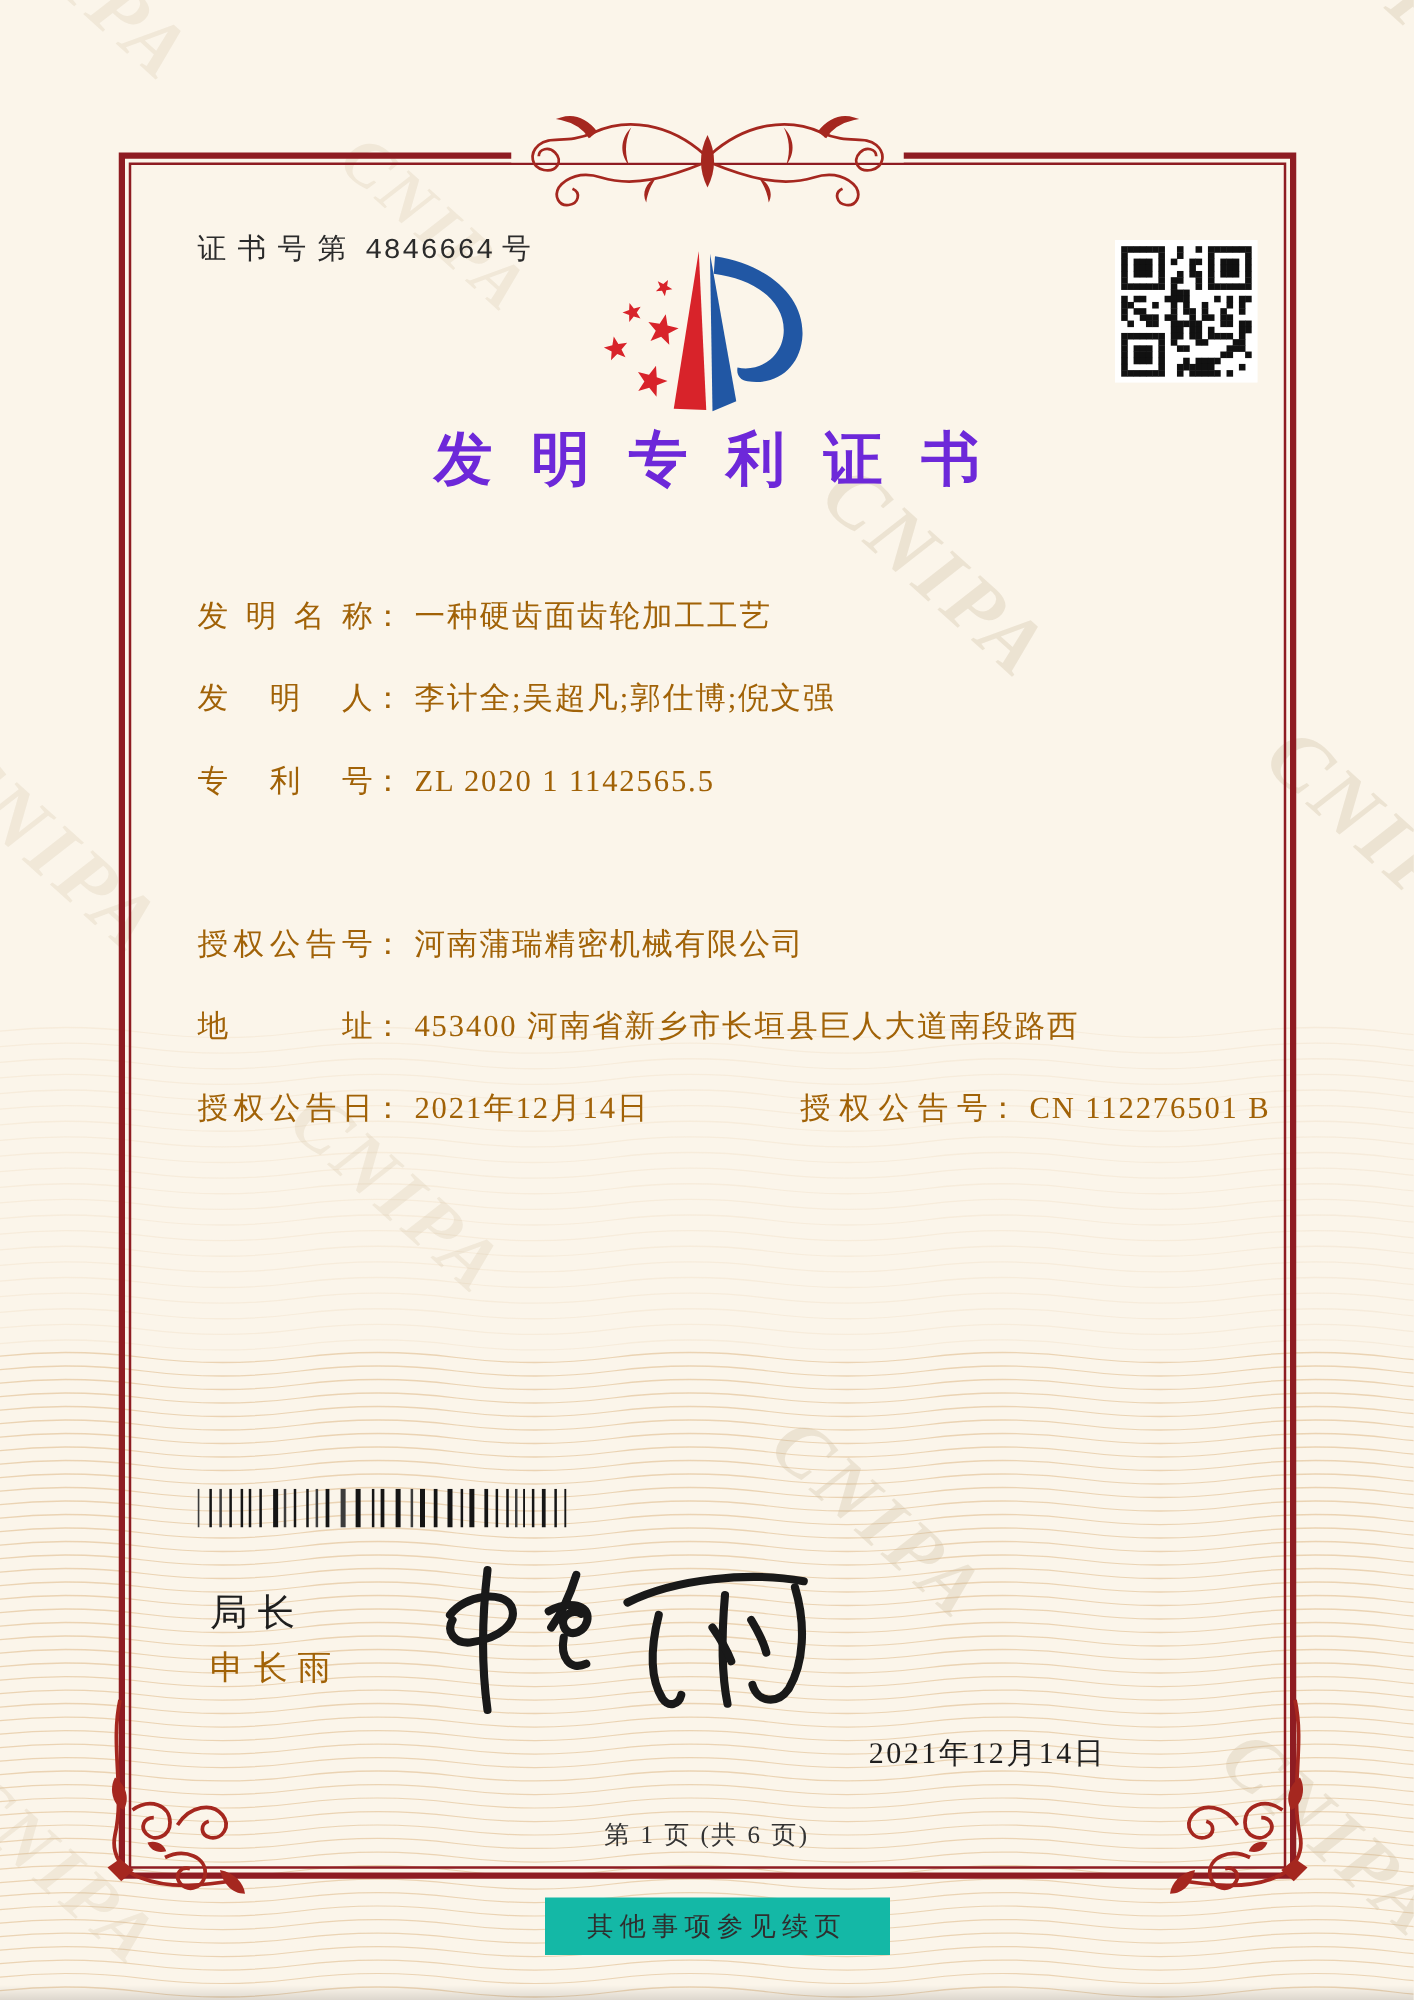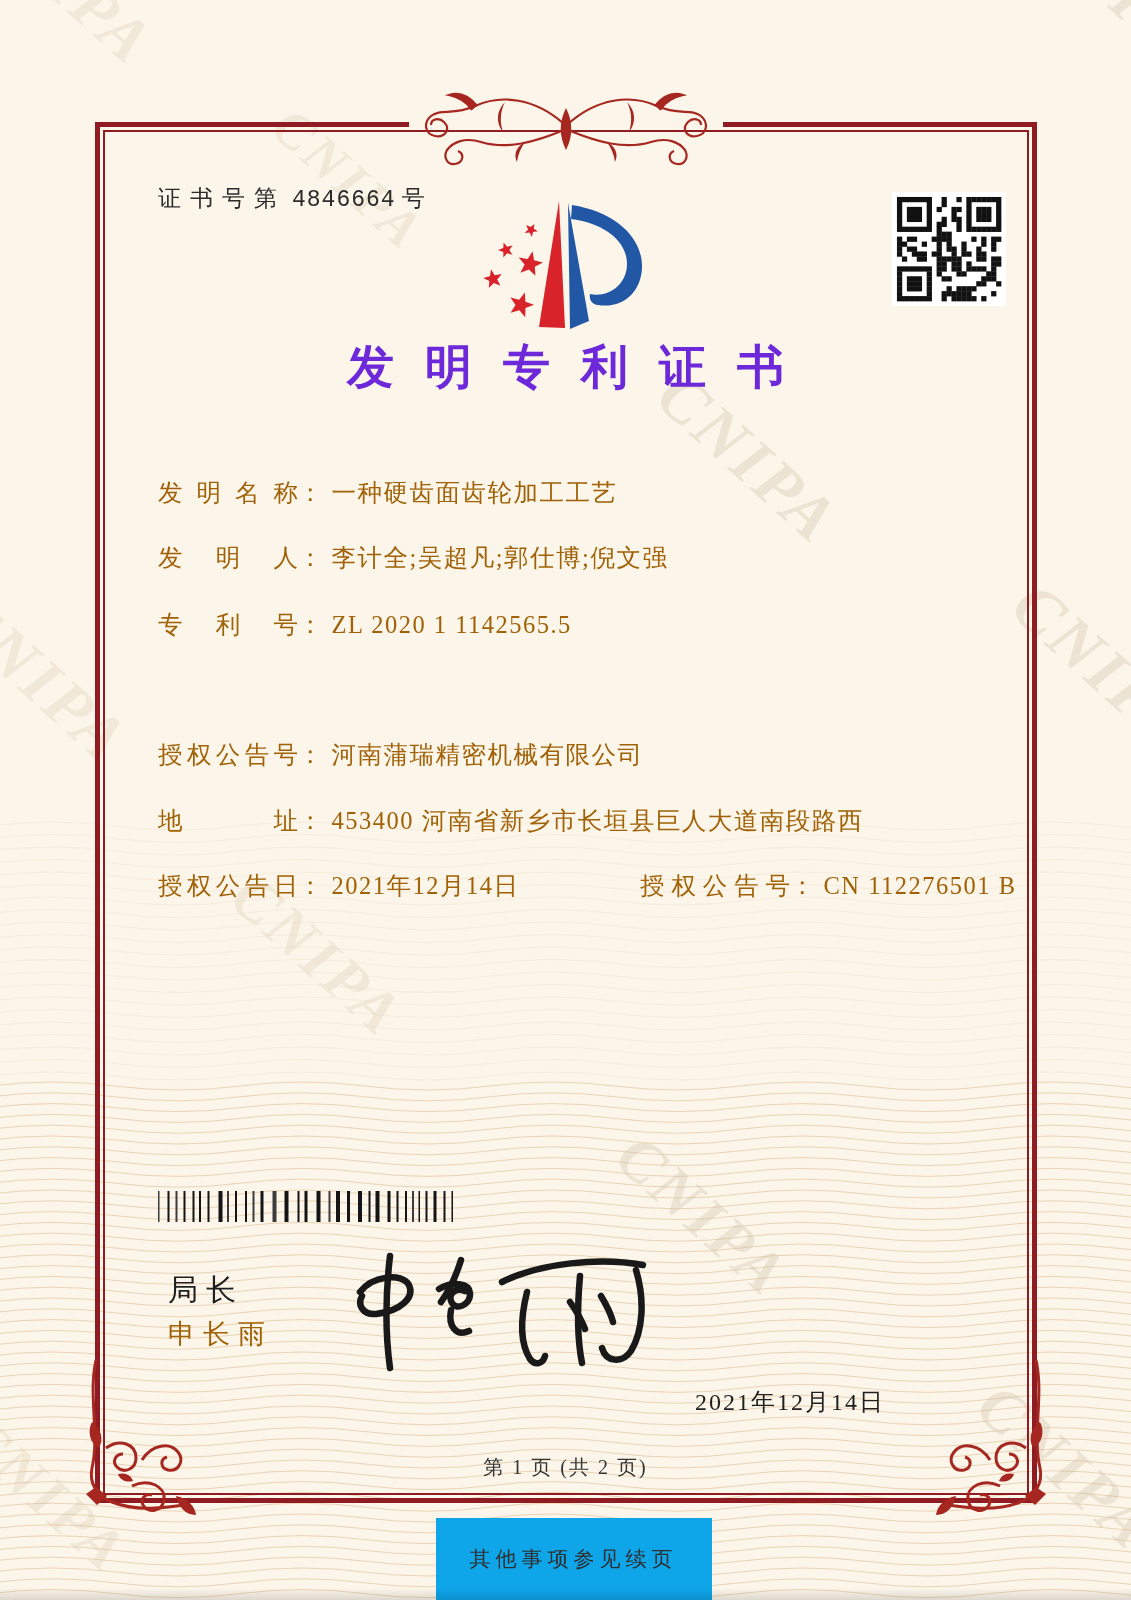--- a/index.html
+++ b/index.html
@@ -61,21 +61,21 @@
   #signer-title{position:absolute;left:168px;top:1270px;z-index:4;
     font-family:"Liberation Sans","DejaVu Sans",sans-serif;font-size:30px;letter-spacing:8px;color:#1e1e1e;}
   #signer-name{position:absolute;left:168px;top:1316px;z-index:4;
     font-family:"Liberation Sans","DejaVu Sans",sans-serif;font-size:27px;letter-spacing:8px;color:#a16207;}
   #signature{position:absolute;left:330px;top:1230px;z-index:4;}
   #issue-date{position:absolute;left:660px;top:1386px;width:260px;text-align:center;z-index:4;
     font-size:24px;letter-spacing:2px;color:#1f1f1f;}
   #page-info{position:absolute;left:0;top:1454px;width:100%;text-align:center;z-index:4;
     font-size:20px;color:#333;letter-spacing:2px;}
   #footer-wrap{position:absolute;left:0;top:1518px;width:100%;text-align:center;z-index:4;}
-  #footer-note{display:inline-block;background:#0ea5e9;padding:27px 34px;
+  #footer-note{display:inline-block;background:#14b8a6;padding:9px 34px;
     font-size:21px;letter-spacing:5px;color:#2e2e2e;margin-left:16px;}
   #page-edge{position:absolute;left:0;bottom:0;width:100%;height:12px;z-index:5;
     background:linear-gradient(to bottom,rgba(0,0,0,0),rgba(0,0,0,0.12));}
 </style>
 </head>
 <body>
 
 <div id="page">
 
   <svg class="waves" style="top:820px;opacity:.3" width="1131" height="270" id="waves-upper">
@@ -521,19 +521,19 @@
       <path d="M172,52 C210,33 270,27 313,35"></path>
       <path d="M197,62 C190,90 190,113 200,129 C205,136 213,134 215,126"></path>
       <path d="M250,46 C247,80 247,108 252,133"></path>
       <path d="M306,40 C315,70 313,101 301,121 C292,134 276,132 272,118"></path>
       <path d="M240,72 C247,82 252,91 255,99"></path>
       <path d="M271,66 C277,76 281,84 283,92"></path>
     </g>
   </svg>
 
   <div id="issue-date">2021年12月14日</div>
-  <div id="page-info">第 1 页 (共 2 页)</div>
+  <div id="page-info">第 1 页 (共 6 页)</div>
   <div id="footer-wrap">
     <span id="footer-note">其他事项参见续页</span>
   </div>
 
   <div id="page-edge"></div>
 </div>
 
 </body></html>

